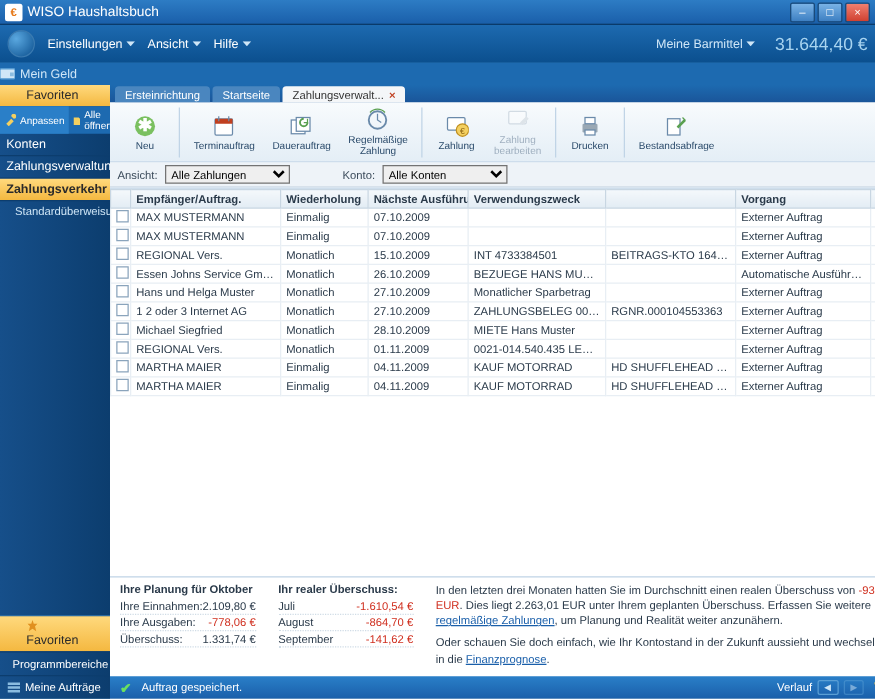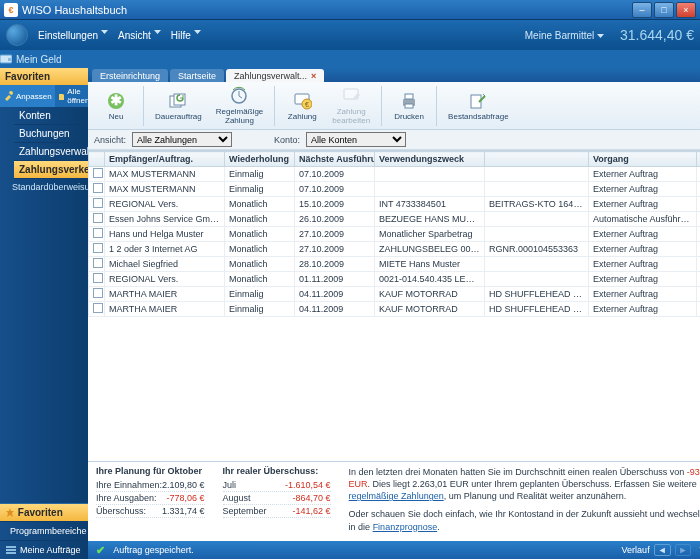--- a/index.html
+++ b/index.html
@@ -5,34 +5,34 @@
   * { margin:0; padding:0; box-sizing:border-box; }
   body { font-family:Tahoma,Arial,sans-serif; font-size:10px; background:#1a5a8f; width:700px; height:559px; overflow:hidden; position:relative; }
   .titlebar { height:20px; background:linear-gradient(to bottom,#2d7cc4,#1a5faa); color:#fff; display:flex; align-items:center; padding:0 4px; border-bottom:1px solid #0a3a6a; }
   .titlebar-icon { width:14px; height:14px; background:#fff; border-radius:2px; display:inline-flex; align-items:center; justify-content:center; margin-right:4px; color:#e67817; font-weight:bold; font-size:9px; }
   .titlebar-text { flex:1; font-size:11px; }
   .titlebar-btns { display:flex; gap:2px; }
   .titlebar-btn { width:20px; height:16px; background:linear-gradient(to bottom,#7ab3e6,#3d7fc2); border:1px solid #1a4a7a; border-radius:2px; display:flex; align-items:center; justify-content:center; font-size:9px; color:#fff; }
   .titlebar-btn.close { background:linear-gradient(to bottom,#f08070,#d04030); }
   .menubar { height:30px; background:linear-gradient(to bottom,#1d6ab0,#0b4f8e); display:flex; align-items:center; padding:0 6px; color:#fff; gap:10px; }
   .menubar .orb { width:22px; height:22px; border-radius:50%; background:radial-gradient(circle at 30% 30%,#5aa8e0,#0b4f8e); border:1px solid #3a7ab0; }
-  .menubar .menuitem { font-size:10px; display:flex; gap:3px; }
+  .menubar .menuitem { font-size:10px; display:flex; align-items:center; gap:3px; }
   .menubar .spacer { flex:1; }
   .menubar .balance { font-size:14px; color:#a8d4f0; }
   .menubar .account { font-size:10px; color:#cfe6f7; margin-right:6px; }
   .account svg { vertical-align:middle; }
   .meingeld-row { height:18px; background:#1d6ab0; display:flex; align-items:center; justify-content:flex-start; padding-right:10px; }
   .meingeld-row a { color:#cfe6f7; font-size:10px; text-decoration:none; display:flex; align-items:center; gap:4px;}
   .main { display:flex; height:491px; }
   .sidebar { width:88px; background:linear-gradient(to right,#164f8a,#0c3d6e); display:flex; flex-direction:column; color:#fff; font-size:9px; }
-  .sidebar .favhdr { background:linear-gradient(to bottom,#ffd97d,#f4b840); color:#2a2a2a; padding:3px 5px; font-weight:bold; font-size:10px; }
+  .sidebar .favhdr { background:linear-gradient(to bottom,#ffd97d,#f4b840); color:#2a2a2a; padding:3px 21px; font-weight:normal; font-size:10px; }
   .sidebar .subrow { background:#1d6ab0; display:flex; }
   .sidebar .sub { flex:1; padding:2px 3px; color:#fff; font-size:8px; display:flex; align-items:center; gap:3px; }
   .sidebar .sub.active { background:#2a7fc8; }
-  .sidebar .navsec { padding:3px 5px; border-bottom:1px solid #0c3d6e; font-size:10px;margin-left:14px; }
+  .sidebar .navsec { padding:3px 5px; border-bottom:1px solid #0c3d6e; font-size:10px; }
   .sidebar .navsec.sel { background:linear-gradient(to bottom,#ffd97d,#f4b840); color:#2a2a2a; font-weight:bold;}
   .sidebar .navsub { padding:3px 5px 3px 12px; font-size:9px; color:#cfe6f7; }
   .sidebar .fill { flex:1; }
   .sidebar .bottom { border-top:1px solid #2a6aa0; }
   .sidebar .bottom .favhdr { background:linear-gradient(to bottom,#ffd97d,#f4b840);}
   .sidebar .btm { padding:4px 6px; display:flex; align-items:flex-start; gap:4px; border-top:1px solid #0c3d6e; font-size:9px; }
   .content { flex:1; background:#fff; display:flex; flex-direction:column; position:relative; }
   .tabs { height:14px; background:linear-gradient(to bottom,#1d6ab0,#1a5599); display:flex; align-items:flex-end; padding:0 4px; gap:2px; font-size:9px; }
   .tabs .tab { padding:2px 8px 1px; background:#4a86bf; color:#fff; border-radius:3px 3px 0 0;}
   .tabs .tab.active { background:#f4f6f8; color:#333; }
@@ -128,21 +128,20 @@
         <span>Anpassen</span>
       </div>
       <div class="sub">
         <svg class="icon-sm">
             <path d="M1 3 h4 l1 1 h4 v5 h-9 Z" fill="#f4d060"></path>
           </svg>
         <span>Alle öffnen</span>
       </div>
     </div>
     <div class="navsec">Konten</div>
-    <div class="navsec">Buchungen</div>
     <div class="navsec">Zahlungsverwaltung</div>
     <div class="navsec sel">Zahlungsverkehr</div>
     <div class="navsub">Standardüberweisung</div>
     <div class="fill"></div>
     <div class="bottom">
       <div class="favhdr">
         <svg width="10" height="10" style="vertical-align:middle">
             <path d="M5 0 L6 3 L9 3 L7 5 L8 9 L5 7 L2 9 L3 5 L1 3 L4 3 Z" fill="#e09020"></path>
           </svg>
         <span>Favoriten</span>
@@ -179,20 +178,29 @@
 
     <div class="toolbar">
       <div class="tbtn">
         <svg>
             <circle cx="10" cy="10" r="8" fill="#7ac060"></circle>
             <text x="10" y="14" text-anchor="middle" fill="#fff" font-size="14" font-weight="bold">✱</text>
           </svg>
         <span>Neu</span>
       </div>
       <div class="sep"></div>
+      <div class="tbtn">
+        <svg>
+            <rect x="3" y="4" width="14" height="13" rx="1" fill="#fff" stroke="#6a8aaa"></rect>
+            <rect x="3" y="4" width="14" height="4" fill="#c04020"></rect>
+            <line x1="6" y1="2" x2="6" y2="6" stroke="#6a8aaa"></line>
+            <line x1="14" y1="2" x2="14" y2="6" stroke="#6a8aaa"></line>
+          </svg>
+        <span>Terminauftrag</span>
+      </div>
       <div class="tbtn">
         <svg>
             <rect x="2" y="5" width="11" height="11" fill="#fff" stroke="#6a8aaa"></rect>
             <rect x="6" y="3" width="11" height="11" fill="#fff" stroke="#6a8aaa"></rect>
             <path d="M15 7 A3 3 0 1 1 12 4" fill="none" stroke="#5aa050" stroke-width="1.5"></path>
             <path d="M15 4 l0 3 l-3 0" fill="none" stroke="#5aa050"></path>
           </svg>
         <span>Dauerauftrag</span>
       </div>
       <div class="tbtn">

